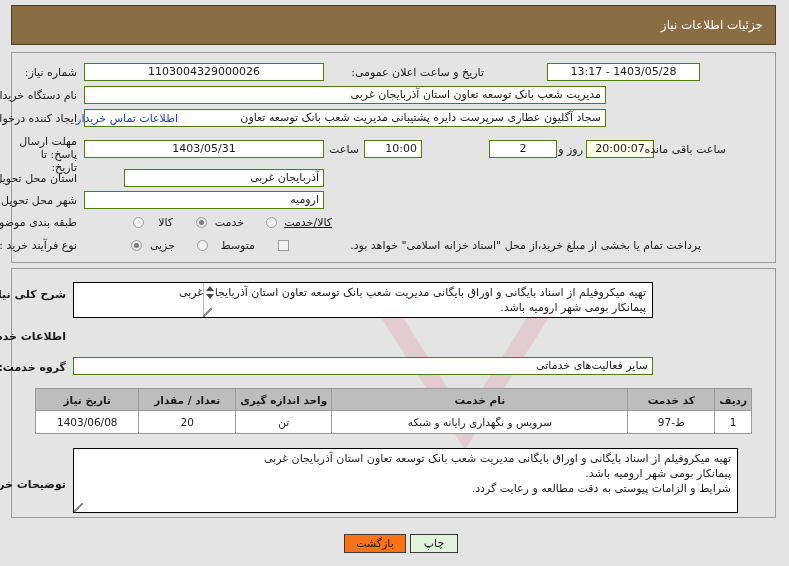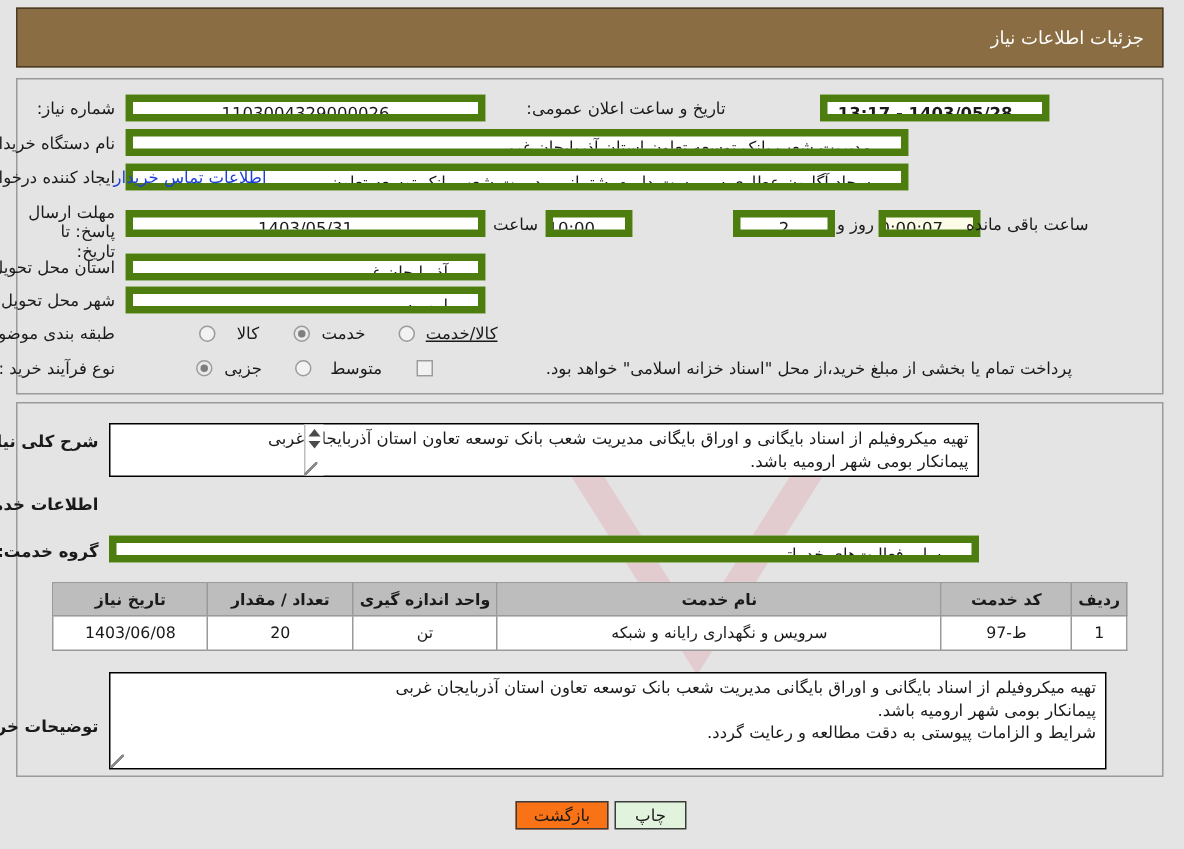--- a/index.html
+++ b/index.html
@@ -85,26 +85,26 @@
     color:#1a1a1a;
     white-space:nowrap;
     text-align:right;
     z-index:6;
   }
   .lbl-b{font-weight:bold;}
 
   .fld{
     position:absolute;
     background:#ffffff;
-    border:5px solid #4d7c0f;
+    border:1px solid #4d7c0f;
     box-sizing:border-box;
     height:18px;
     line-height:16px;
     font-size:11px;
-    padding:0 20px;
+    padding:0 4px;
     color:#1a1a1a;
     white-space:nowrap;
     overflow:hidden;
     z-index:6;
     text-align:center;
   }
   .fld.rt{text-align:right;}
   .fld.cream{background:#fbfbe8;}
 
   .link{
@@ -238,59 +238,59 @@
 <div class="header-bar">
   <div class="header-title">جزئیات اطلاعات نیاز</div>
 </div>
 
 <div class="panel panel-top"></div>
 
 <div class="lbl" style="right:712px;top:66px;">شماره نیاز:</div>
 <div class="fld" style="right:465px;top:63px;width:240px;">1103004329000026</div>
 
 <div class="lbl" style="right:305px;top:66px;">تاریخ و ساعت اعلان عمومی:</div>
-<div class="fld" style="right:89px;top:63px;width:153px;font-weight:bold;">1403/05/28 - 13:17</div>
+<div class="fld" style="right:89px;top:63px;width:153px;">1403/05/28 - 13:17</div>
 
 <div class="lbl" style="right:712px;top:89px;">نام دستگاه خریدار:</div>
 <div class="fld rt" style="right:183px;top:86px;width:522px;">مدیریت شعب بانک توسعه تعاون استان آذربایجان غربی</div>
 
 <div class="lbl" style="right:712px;top:112px;">ایجاد کننده درخواست:</div>
 <div class="fld rt" style="right:183px;top:109px;width:522px;">سجاد آگلیون عطاری سرپرست دایره پشتیبانی مدیریت شعب بانک توسعه تعاون</div>
 <div class="link" style="right:611px;top:112px;">اطلاعات تماس خریدار</div>
 
 <div class="lbl" style="right:712px;top:135px;width:62px;line-height:13px;white-space:normal;">مهلت ارسال پاسخ: تا تاریخ:</div>
 <div class="fld" style="right:465px;top:140px;width:240px;">1403/05/31</div>
 <div class="lbl" style="right:430px;top:143px;">ساعت</div>
-<div class="fld" style="right:367px;top:140px;width:58px;">10:00</div>
+<div class="fld" style="right:367px;top:140px;width:58px;text-align:right;">10:00</div>
 <div class="fld" style="right:232px;top:140px;width:68px;">2</div>
 <div class="lbl" style="right:206px;top:143px;">روز و</div>
 <div class="fld cream" style="right:135px;top:140px;width:68px;">20:00:07</div>
 <div class="lbl" style="right:63px;top:143px;">ساعت باقی مانده</div>
 
 <div class="lbl" style="right:712px;top:172px;">استان محل تحویل:</div>
-<div class="fld rt" style="right:465px;top:169px;width:240px;">آذربایجان غربی</div>
+<div class="fld rt" style="right:465px;top:169px;width:200px;">آذربایجان غربی</div>
 
 <div class="lbl" style="right:712px;top:194px;">شهر محل تحویل:</div>
 <div class="fld rt" style="right:465px;top:191px;width:240px;">ارومیه</div>
 
 <div class="lbl" style="right:712px;top:216px;">طبقه بندی موضوعی:</div>
 <span class="radio" style="right:645px;top:217px;"></span>
 <div class="lbl" style="right:616px;top:216px;">کالا</div>
 <span class="radio on" style="right:582px;top:217px;"></span>
 <div class="lbl" style="right:545px;top:216px;">خدمت</div>
 <span class="radio" style="right:512px;top:217px;"></span>
 <div class="lbl" style="right:457px;top:216px;text-decoration:underline;">کالا/خدمت</div>
 
 <div class="lbl" style="right:712px;top:239px;">نوع فرآیند خرید :</div>
 <span class="radio on" style="right:647px;top:240px;"></span>
 <div class="lbl" style="right:614px;top:239px;">جزیی</div>
 <span class="radio" style="right:581px;top:240px;"></span>
 <div class="lbl" style="right:534px;top:239px;">متوسط</div>
 <span class="chk" style="right:500px;top:240px;"></span>
-<div class="lbl" style="right:74px;top:239px;">پرداخت تمام یا بخشی از مبلغ خرید،از محل "اسناد خزانه اسلامی" خواهد بود.</div>
+<div class="lbl" style="right:88px;top:239px;">پرداخت تمام یا بخشی از مبلغ خرید،از محل "اسناد خزانه اسلامی" خواهد بود.</div>
 
 <div class="panel panel-mid"></div>
 
 <div class="lbl lbl-b" style="right:723px;top:288px;">شرح کلی نیاز:</div>
 <div class="ta" style="right:136px;top:282px;width:580px;height:36px;">
   <span class="ln">تهیه میکروفیلم از اسناد بایگانی و اوراق بایگانی مدیریت شعب بانک توسعه تعاون استان آذربایجان غربی</span>
   <span class="ln">پیمانکار بومی شهر ارومیه باشد.</span>
 </div>
 <div class="ta-scroll" style="right:573px;top:283px;height:34px;">
   <span class="ta-arrow up"></span>

